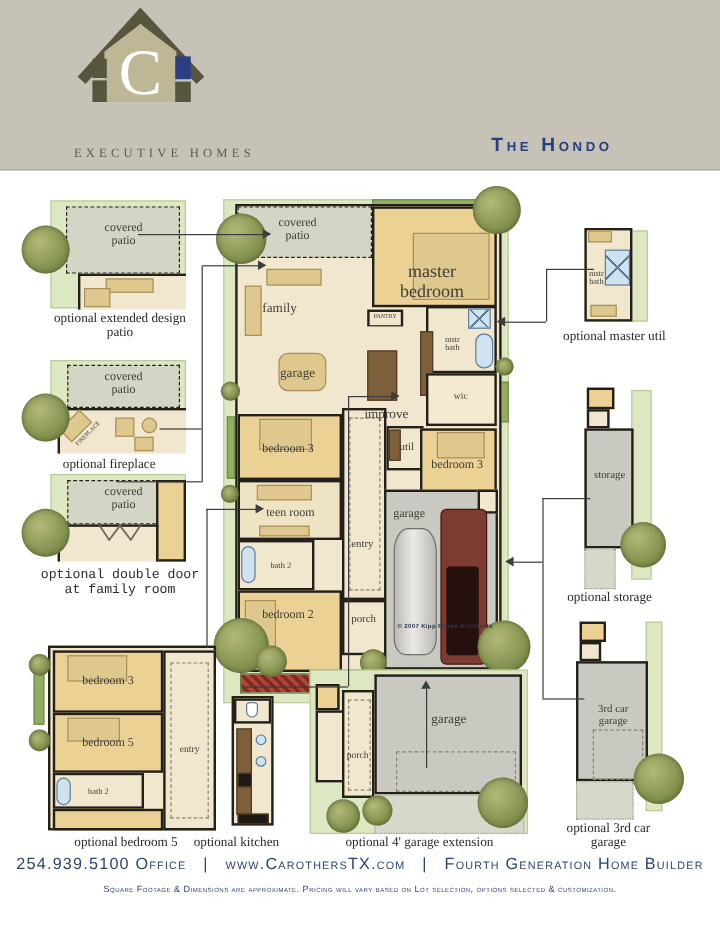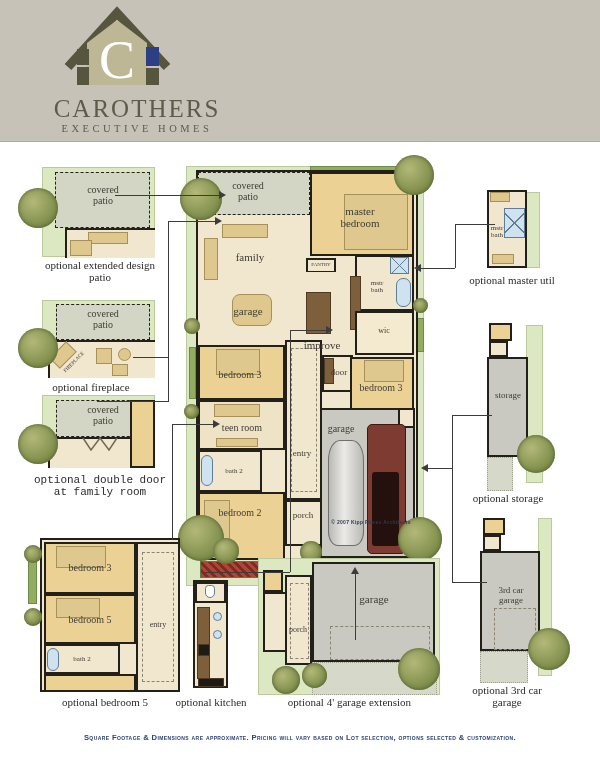--- a/index.html
+++ b/index.html
@@ -50,39 +50,39 @@
   .truck{position:absolute;background:#7e3b31;border:1px solid #401811;border-radius:5px;}
   .truckbed{position:absolute;background:#24100c;border-radius:3px;}
   .copyright{position:absolute;font-family:"Liberation Sans",sans-serif;font-weight:bold;
        font-size:5px;color:#2d3a55;letter-spacing:.3px;}
   .rot{transform:translate(-50%,-50%) rotate(-45deg);}
   
   .footer{position:absolute;left:0;top:712px;width:600px;text-align:center;
           font-family:"Liberation Sans",sans-serif;color:#2d4373;font-variant:small-caps;}
   .f-main{font-size:13.5px;letter-spacing:1px;}
   .f-main .sep{padding:0 14px;font-weight:normal;}
-  .f-fine{font-size:7.6px;letter-spacing:.4px;line-height:1.5;margin-top:20px;font-weight:bold;}
+  .f-fine{font-size:7.6px;letter-spacing:.4px;line-height:1.5;margin-top:8px;}
 </style>
 </head>
 <body>
 
 <div class="page">
 
   <div class="header">
     <svg class="abs" style="left:60px;top:5px;" width="115" height="88" viewBox="0 0 115 88">
       <polyline points="8,62 57,8 107,62" fill="none" stroke="#56553e" stroke-width="9"></polyline>
       <polygon points="27,38 57,15 87,38 87,80 27,80" fill="#bdb795"></polygon>
       <rect x="17" y="44" width="12" height="16" fill="#56553e"></rect>
       <rect x="17" y="62" width="12" height="18" fill="#56553e"></rect>
       <rect x="86" y="42" width="13" height="19" fill="#2c3f85"></rect>
       <rect x="86" y="63" width="13" height="17" fill="#56553e"></rect>
       <text x="57" y="73" font-size="54" fill="#ffffff" text-anchor="middle" font-family="Liberation Serif, serif">C</text>
     </svg>
-    <div class="brand">CAROTHERS</div>
     <div class="brand-sub">EXECUTIVE HOMES</div>
+    <div class="plan-title">The Hondo</div>
   </div>
 
   <div>
     <div class="lawn" style="left:186px;top:166px;width:238px;height:420px;"></div>
     <div class="hedge" style="left:310px;top:166px;width:103px;height:6px;"></div>
     <div class="hedge" style="left:189px;top:347px;width:7px;height:52px;"></div>
     <div class="hedge" style="left:417px;top:318px;width:7px;height:34px;"></div>
 
     <div class="rm cream" style="left:196px;top:170px;width:222px;height:390px;"></div>
 
@@ -129,28 +129,28 @@
     <div class="tree" style="left:394px;top:155px;width:40px;height:40px;"></div>
     <div class="tree" style="left:178px;top:515px;width:46px;height:46px;"></div>
     <div class="tree" style="left:398px;top:517px;width:44px;height:44px;"></div>
     <div class="tree" style="left:213px;top:538px;width:26px;height:26px;"></div>
     <div class="tree" style="left:300px;top:541px;width:22px;height:22px;"></div>
     <div class="tree" style="left:184px;top:318px;width:16px;height:16px;"></div>
     <div class="tree" style="left:184px;top:404px;width:15px;height:15px;"></div>
     <div class="tree" style="left:413px;top:298px;width:15px;height:15px;"></div>
 
     <span class="lbl" style="left:248px;top:192px;width:48px;">covered patio</span>
-    <span class="lbl" style="left:360px;top:218px;width:62px;font-size:11px;">master bedroom</span>
-    <span class="lbl" style="left:250px;top:258px;width:60px;font-size:11px;">family</span>
+    <span class="lbl" style="left:360px;top:236px;width:62px;font-size:15px;">master bedroom</span>
+    <span class="lbl" style="left:233px;top:258px;width:60px;font-size:11px;">family</span>
     <span class="lbl" style="left:248px;top:312px;width:60px;font-size:11px;">garage</span>
     <span class="lbl" style="left:322px;top:346px;width:60px;font-size:11px;">improve</span>
     <span class="lbl xs" style="left:321px;top:265px;width:26px;text-transform:uppercase;">pantry</span>
     <span class="lbl sm" style="left:377px;top:287px;width:24px;">mstr bath</span>
     <span class="lbl sm" style="left:384px;top:331px;width:30px;font-size:8px;">wic</span>
-    <span class="lbl" style="left:339px;top:373px;width:30px;font-size:9px;">door</span>
+    <span class="lbl" style="left:339px;top:373px;width:30px;font-size:9px;">util</span>
     <span class="lbl" style="left:240px;top:375px;width:52px;">bedroom 3</span>
     <span class="lbl" style="left:381px;top:388px;width:52px;">bedroom 3</span>
     <span class="lbl" style="left:242px;top:428px;width:64px;">teen room</span>
     <span class="lbl sm" style="left:234px;top:472px;width:24px;">bath 2</span>
     <span class="lbl" style="left:302px;top:454px;width:34px;font-size:9px;">entry</span>
     <span class="lbl" style="left:341px;top:429px;width:50px;">garage</span>
     <span class="lbl" style="left:240px;top:513px;width:52px;">bedroom 2</span>
     <span class="lbl" style="left:303px;top:516px;width:34px;font-size:9px;">porch</span>
     <span class="copyright" style="left:328px;top:519px;width:86px;text-align:center;">© 2007 Kipp Flores Architects</span>
   </div>
@@ -249,21 +249,21 @@
 
   <div>
     <div class="rm cream" style="left:193px;top:580px;width:35px;height:108px;"></div>
     <div class="rm cream" style="left:195px;top:582px;width:31px;height:21px;"></div>
     <div class="fix" style="left:205px;top:585px;width:10px;height:13px;border-radius:4px 4px 6px 6px;background:#fff;"></div>
     <div class="brown" style="left:197px;top:607px;width:13px;height:72px;"></div>
     <div class="fix" style="left:213px;top:612px;width:9px;height:9px;border-radius:50%;"></div>
     <div class="fix" style="left:213px;top:630px;width:9px;height:9px;border-radius:50%;"></div>
     <div class="brown" style="left:198px;top:644px;width:12px;height:12px;background:#1e1a14;"></div>
     <div class="brown" style="left:198px;top:678px;width:26px;height:9px;background:#1e1a14;"></div>
-    <div class="cap" style="left:166px;top:696px;width:90px;">optional kitchen</div>
+    <div class="cap" style="left:152px;top:696px;width:90px;">optional kitchen</div>
   </div>
 
   <div>
     <div class="lawn" style="left:258px;top:558px;width:182px;height:137px;"></div>
     <div class="rm gold" style="left:263px;top:570px;width:20px;height:22px;"></div>
     <div class="rm cream" style="left:263px;top:592px;width:24px;height:60px;"></div>
     <div class="rm cream" style="left:285px;top:575px;width:27px;height:90px;"></div>
     <div class="dash" style="position:absolute;left:290px;top:583px;width:17px;height:74px;"></div>
     <div class="rm ggrey" style="left:312px;top:562px;width:123px;height:100px;"></div>
     <div class="dash" style="position:absolute;left:330px;top:626px;width:98px;height:32px;"></div>
@@ -304,18 +304,21 @@
     <div class="line" style="left:205px;top:572px;width:85px;height:1px;"></div>
     <div class="line" style="left:290px;top:330px;width:1px;height:242px;"></div>
     <div class="line" style="left:290px;top:330px;width:38px;height:1px;"></div>
     <div class="ar ar-r" style="left:326px;top:326px;"></div>
 
     <div class="line" style="left:355px;top:574px;width:1px;height:66px;"></div>
     <div class="ar ar-u" style="left:351px;top:567px;"></div>
   </div>
 
   <div class="footer">
+    <div class="f-main">
+      <span>254.939.5100 Office</span><span class="sep">|</span><span>www.CarothersTX.com</span><span class="sep">|</span><span>Fourth Generation Home Builder</span>
+    </div>
     <div class="f-fine">
       <div>Square Footage &amp; Dimensions are approximate.  Pricing will vary based on Lot selection, options selected &amp; customization.</div>
     </div>
   </div>
 
 </div>
 
 </body></html>

